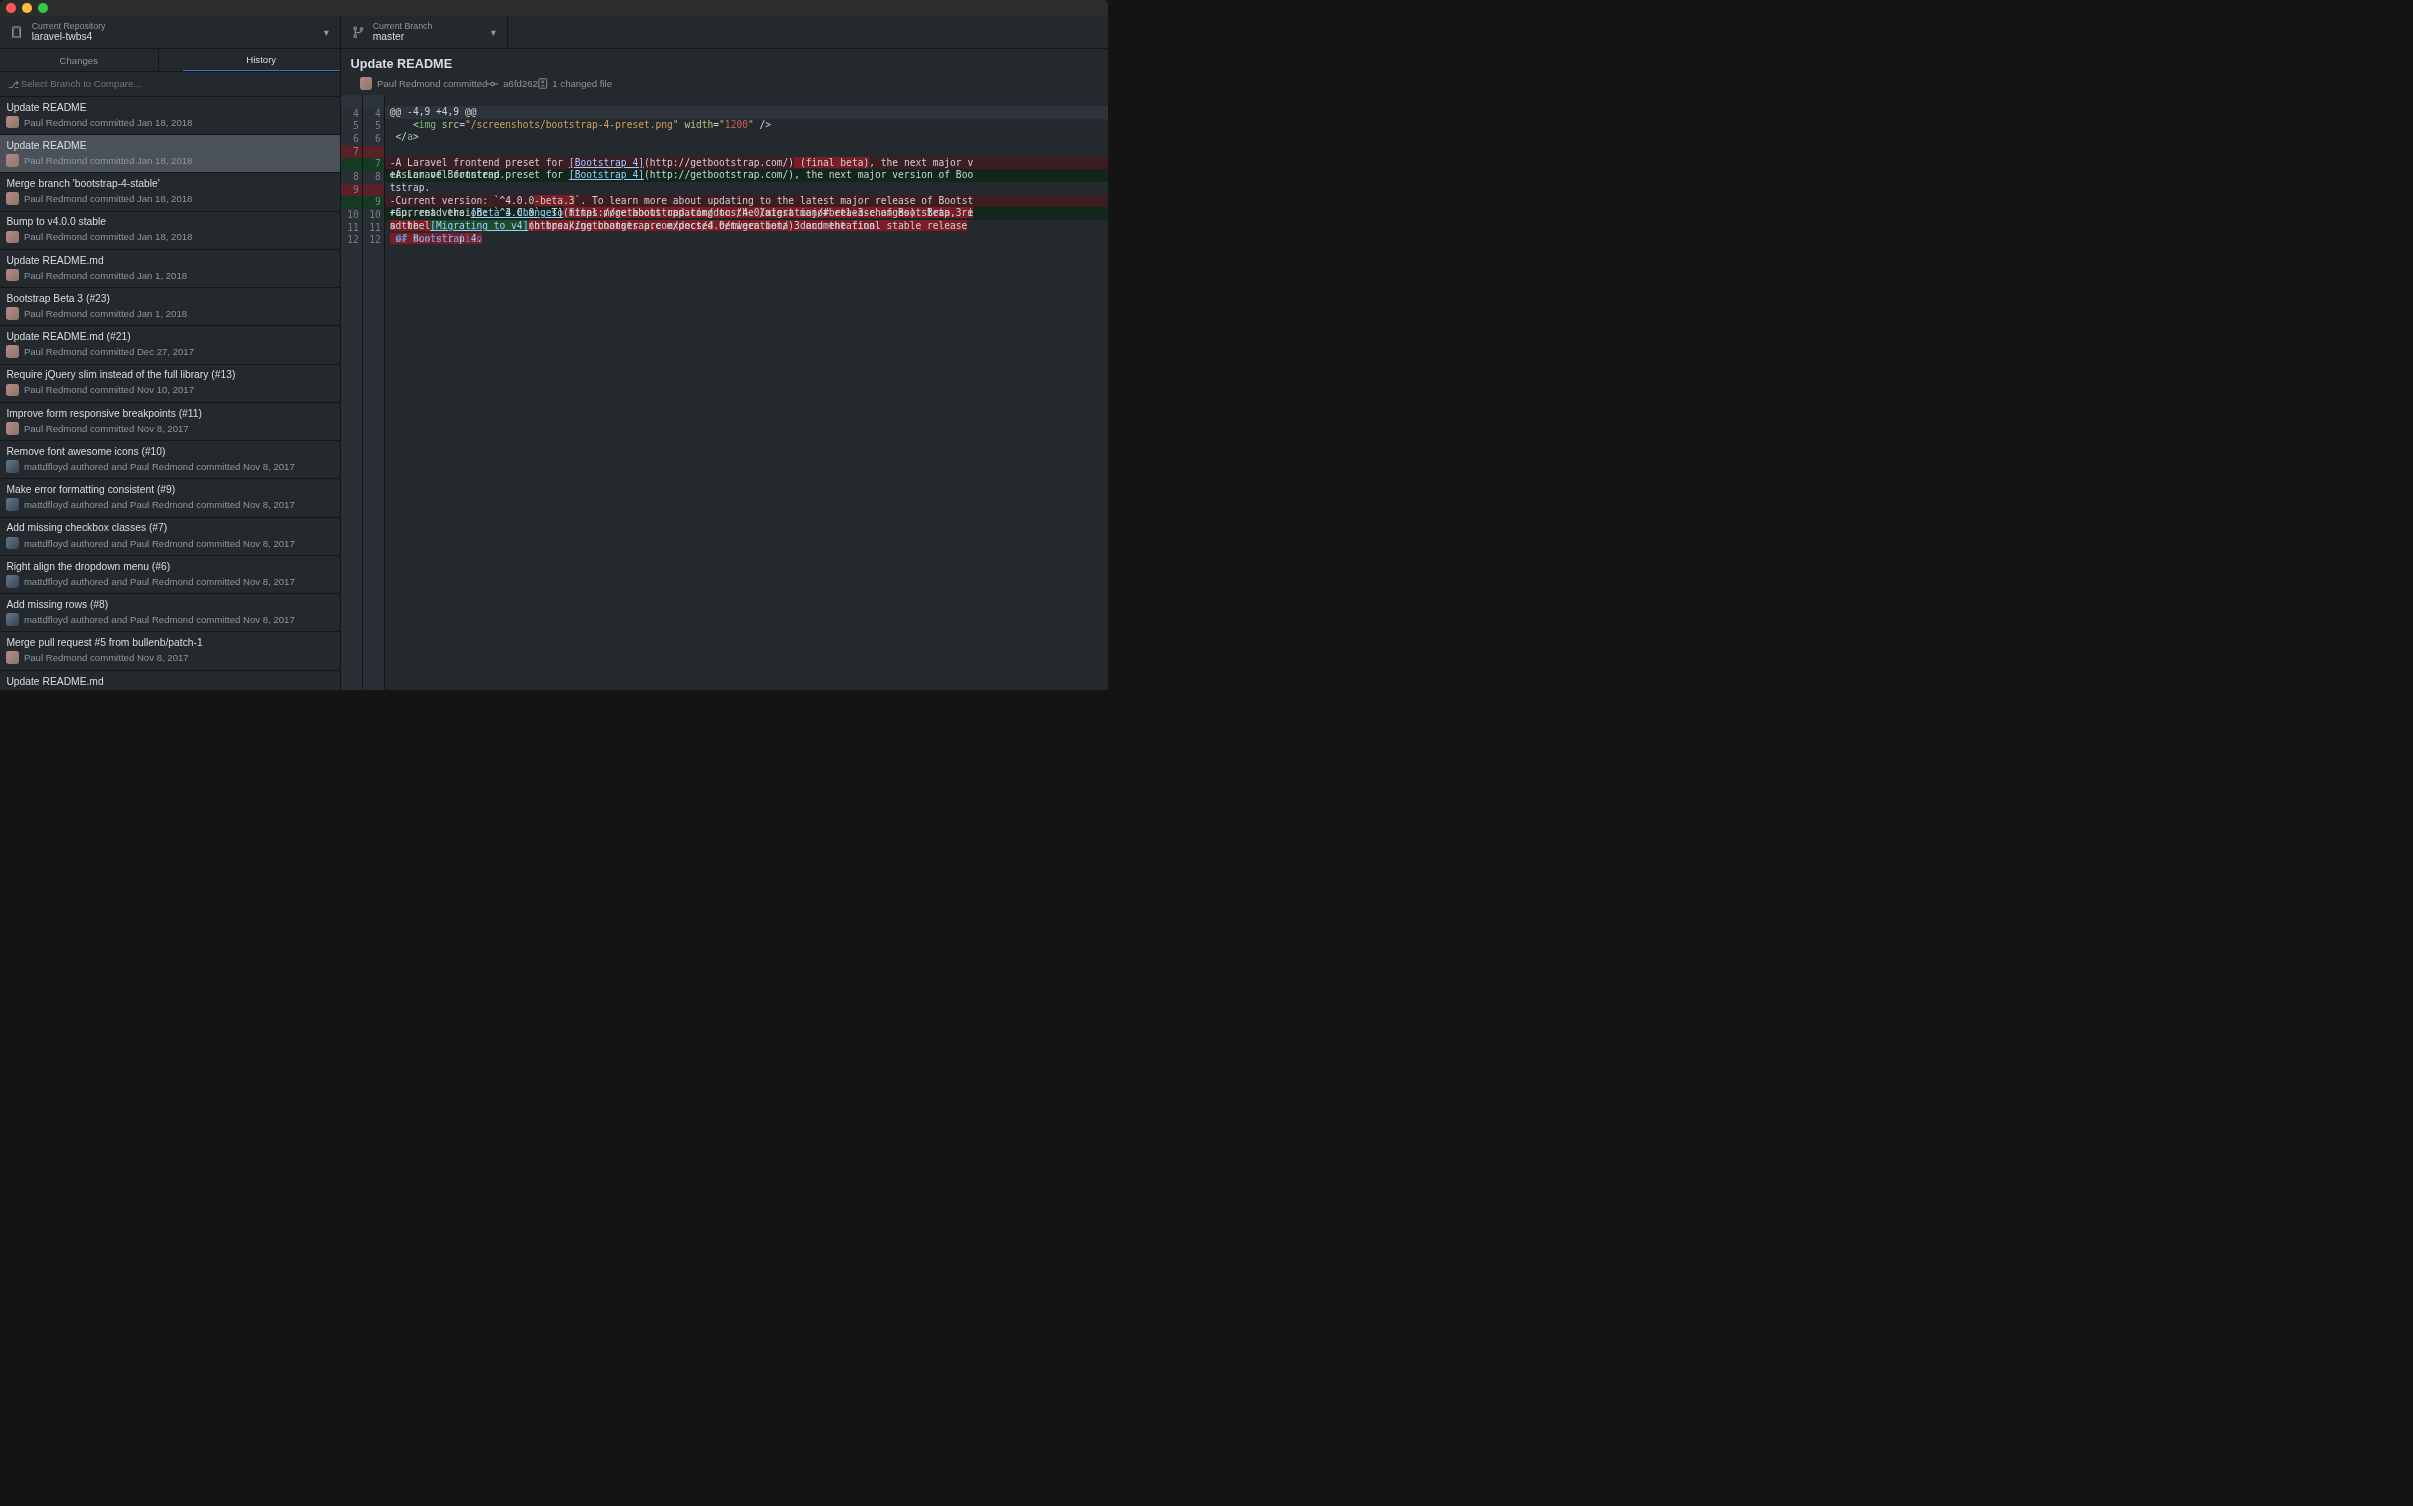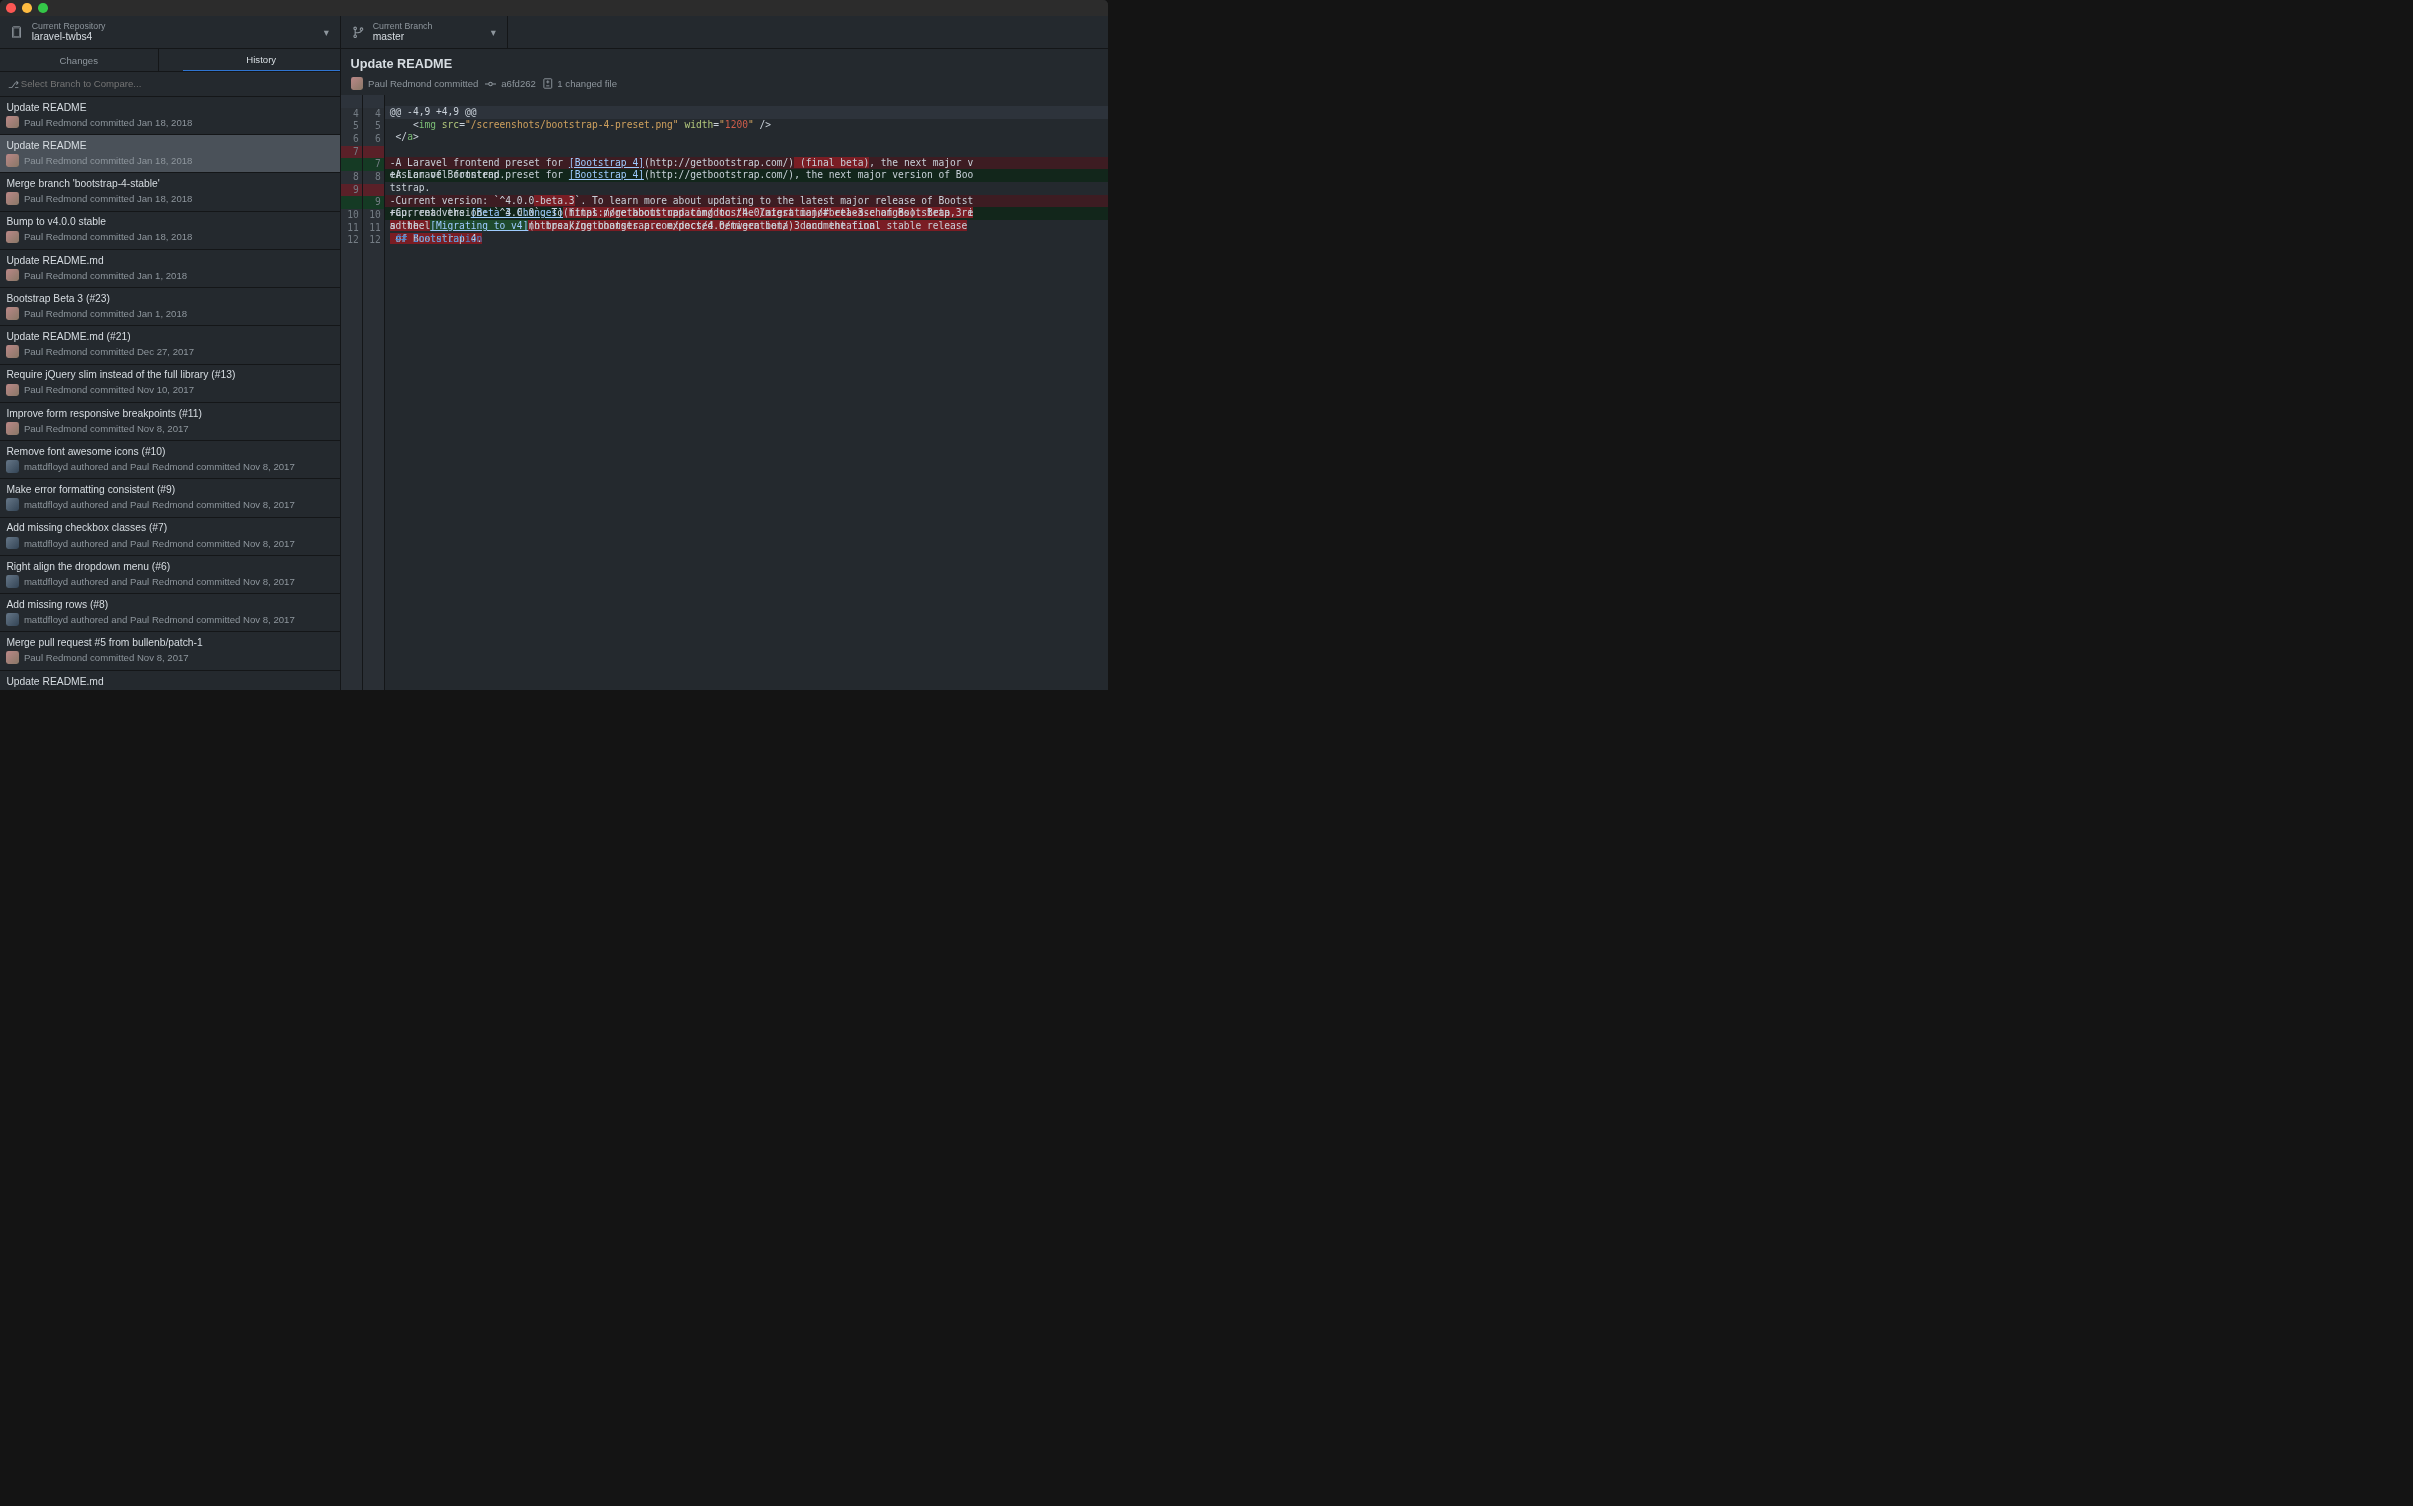--- a/index.html
+++ b/index.html
@@ -84,21 +84,21 @@
   .commit{padding:4.8px 6.4px 5.6px 6.4px;border-bottom:0.8px solid var(--border);cursor:pointer;}
   .commit.selected{background:var(--selected);}
   .commit .title{color:var(--text);font-size:10.3px;margin-bottom:3.2px;}
   .commit .meta{display:flex;align-items:center;gap:4.8px;color:var(--text-dim);font-size:9.6px;}
   .avatar{width:12.7px;height:12.7px;border-radius:2.4px;background:linear-gradient(135deg,#b88,#876);flex:none;display:inline-block;}
   .avatar.b{background:linear-gradient(135deg,#678,#345);}
   
   .content{flex:1;display:flex;flex-direction:column;min-width:0;background:var(--bg-1);}
   .chead{padding:8px 9.6px 4.8px 9.6px;}
   .chead h1{margin:0 0 6.4px 0;font-size:12.7px;font-weight:600;color:var(--text);}
-  .chead .row{display:flex;align-items:center;gap:7px;color:var(--text-dim);font-size:9.6px;}
+  .chead .row{display:flex;align-items:center;gap:0;color:var(--text-dim);font-size:9.6px;margin-left:9px;}
   .chead .row .grp{display:flex;align-items:center;gap:4.8px;}
   .filesrow{display:flex;border-top:0.8px solid var(--border);border-bottom:0.8px solid var(--border);height:23px;}
   .file{
     width:181px;display:flex;align-items:center;justify-content:space-between;
     padding:0 8px;background:var(--bg-3);color:var(--text);font-size:9.6px;
     cursor:pointer;
   }
   .modbadge{width:9.6px;height:9.6px;border:0.8px solid #d9a925;display:flex;align-items:center;justify-content:center;border-radius:1.6px;}
   .modbadge::after{content:"";width:4px;height:4px;background:#d9a925;}
   

